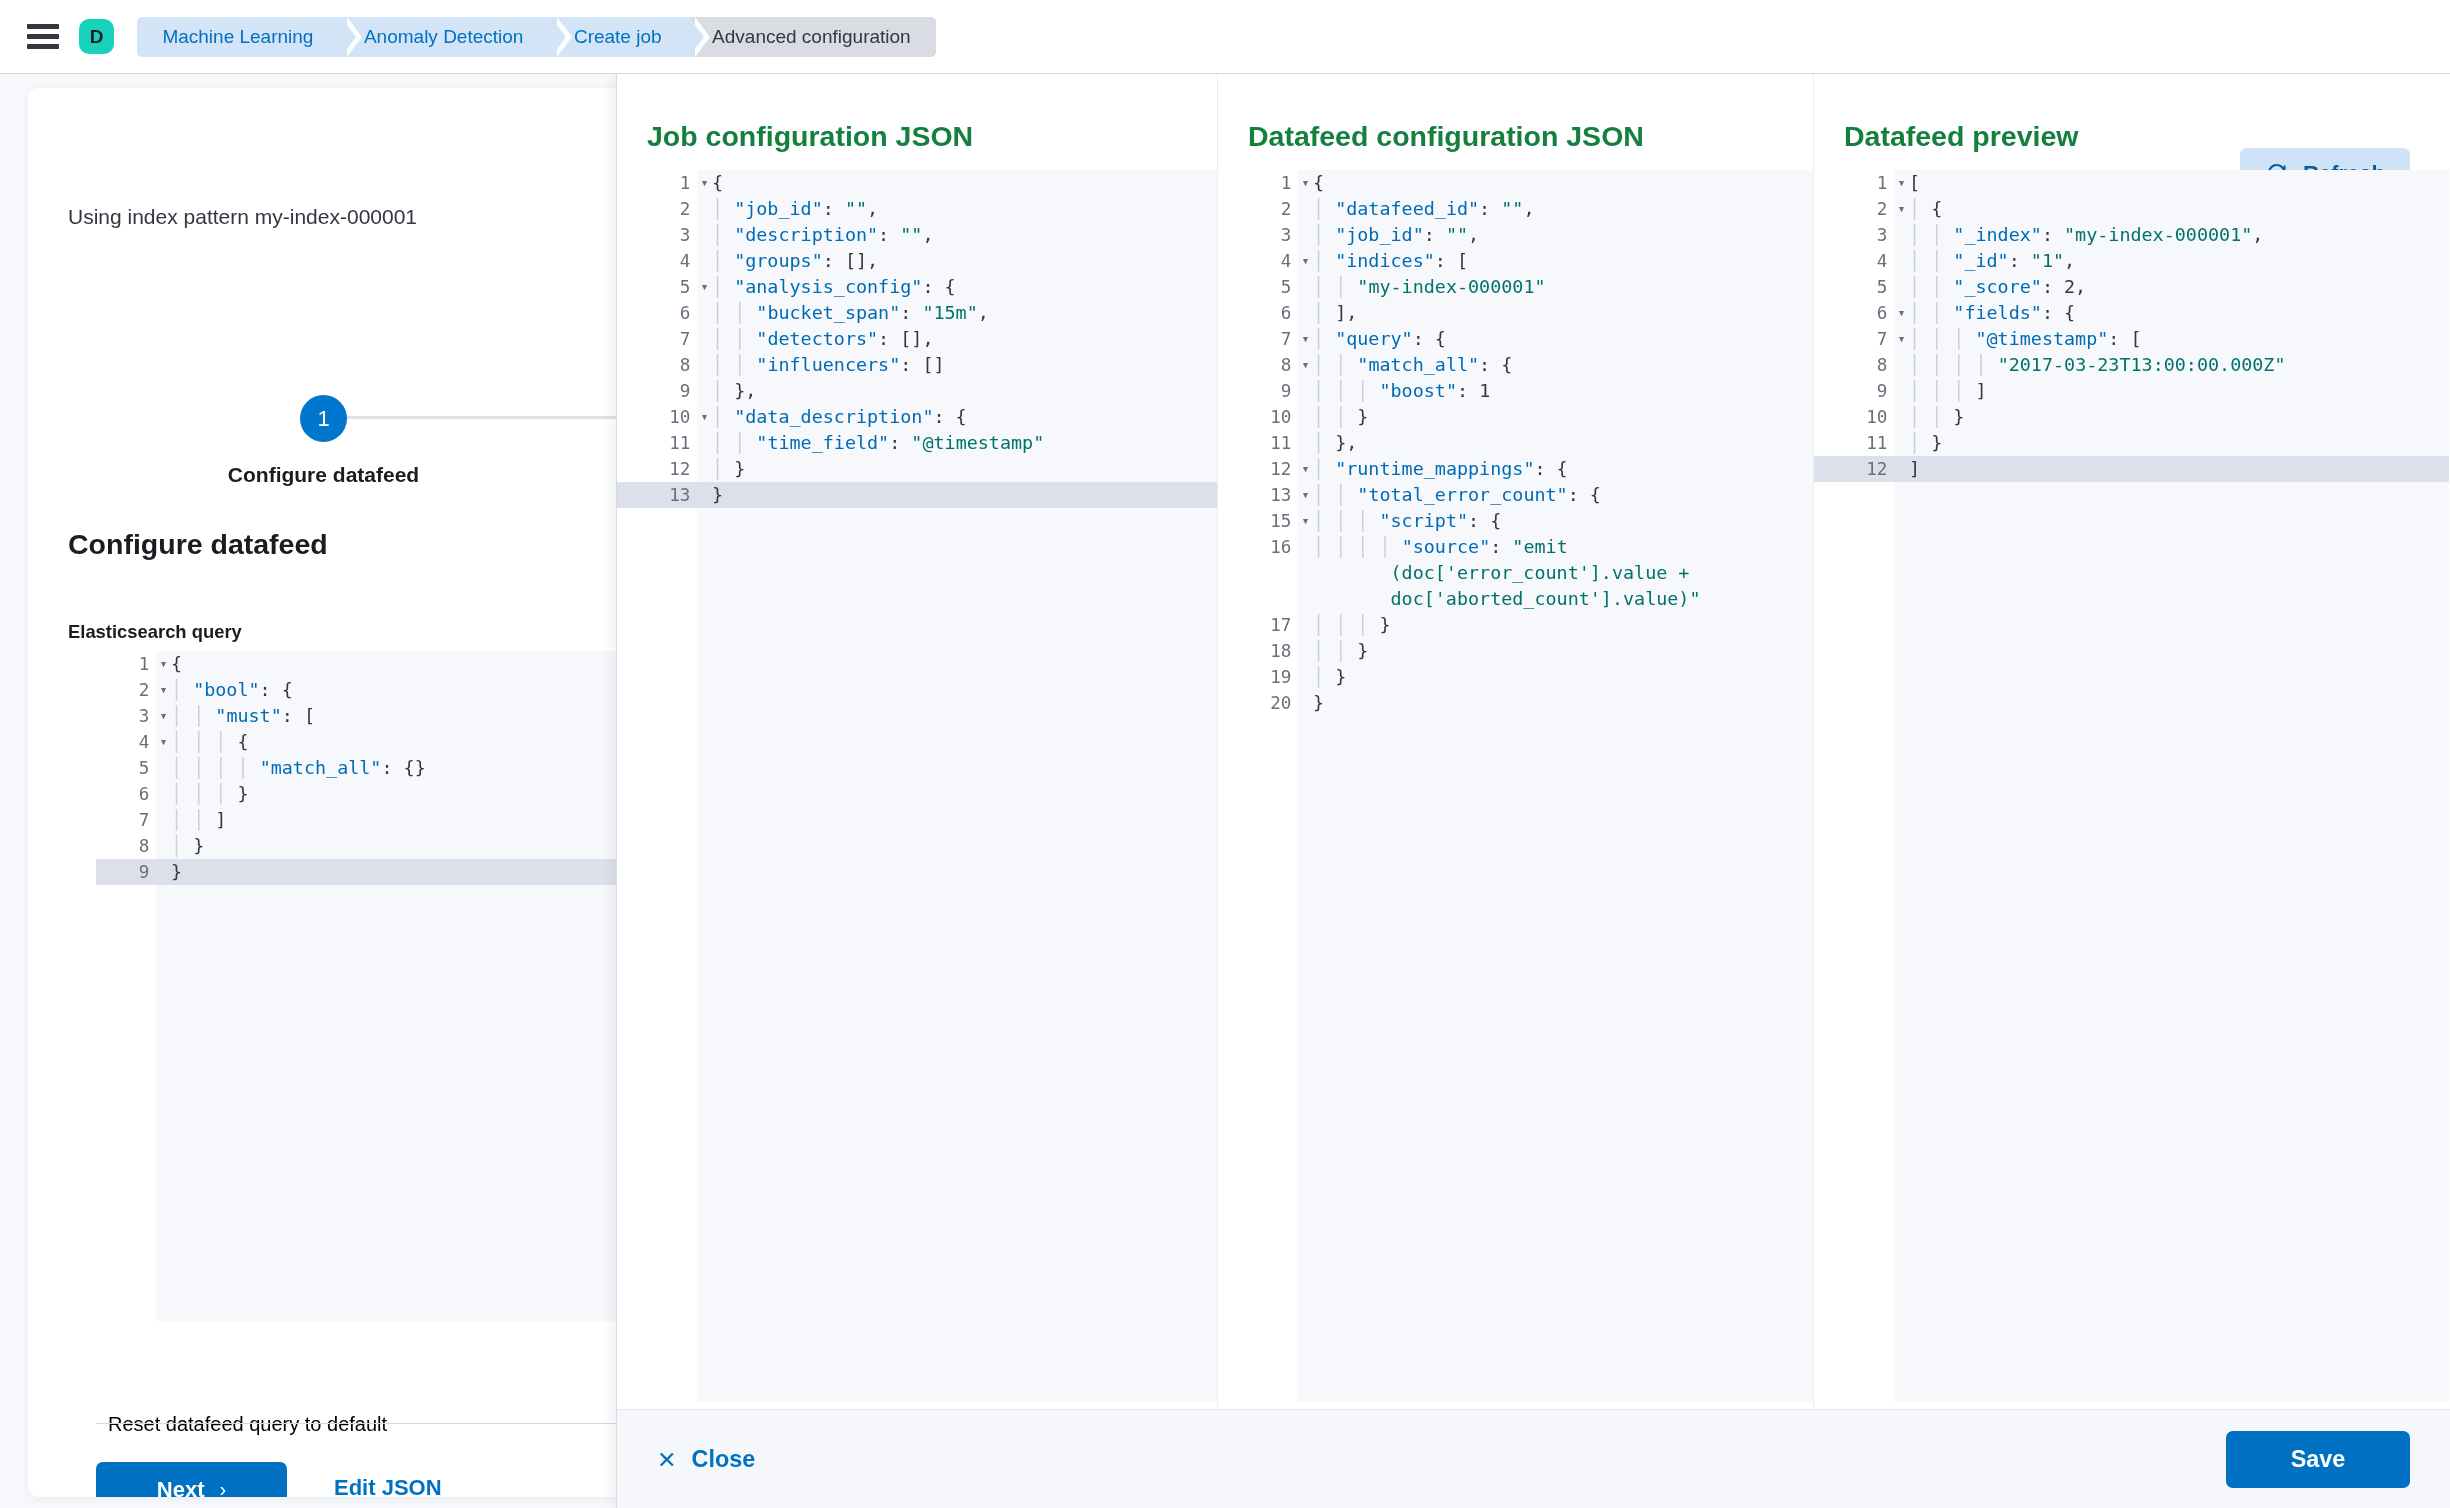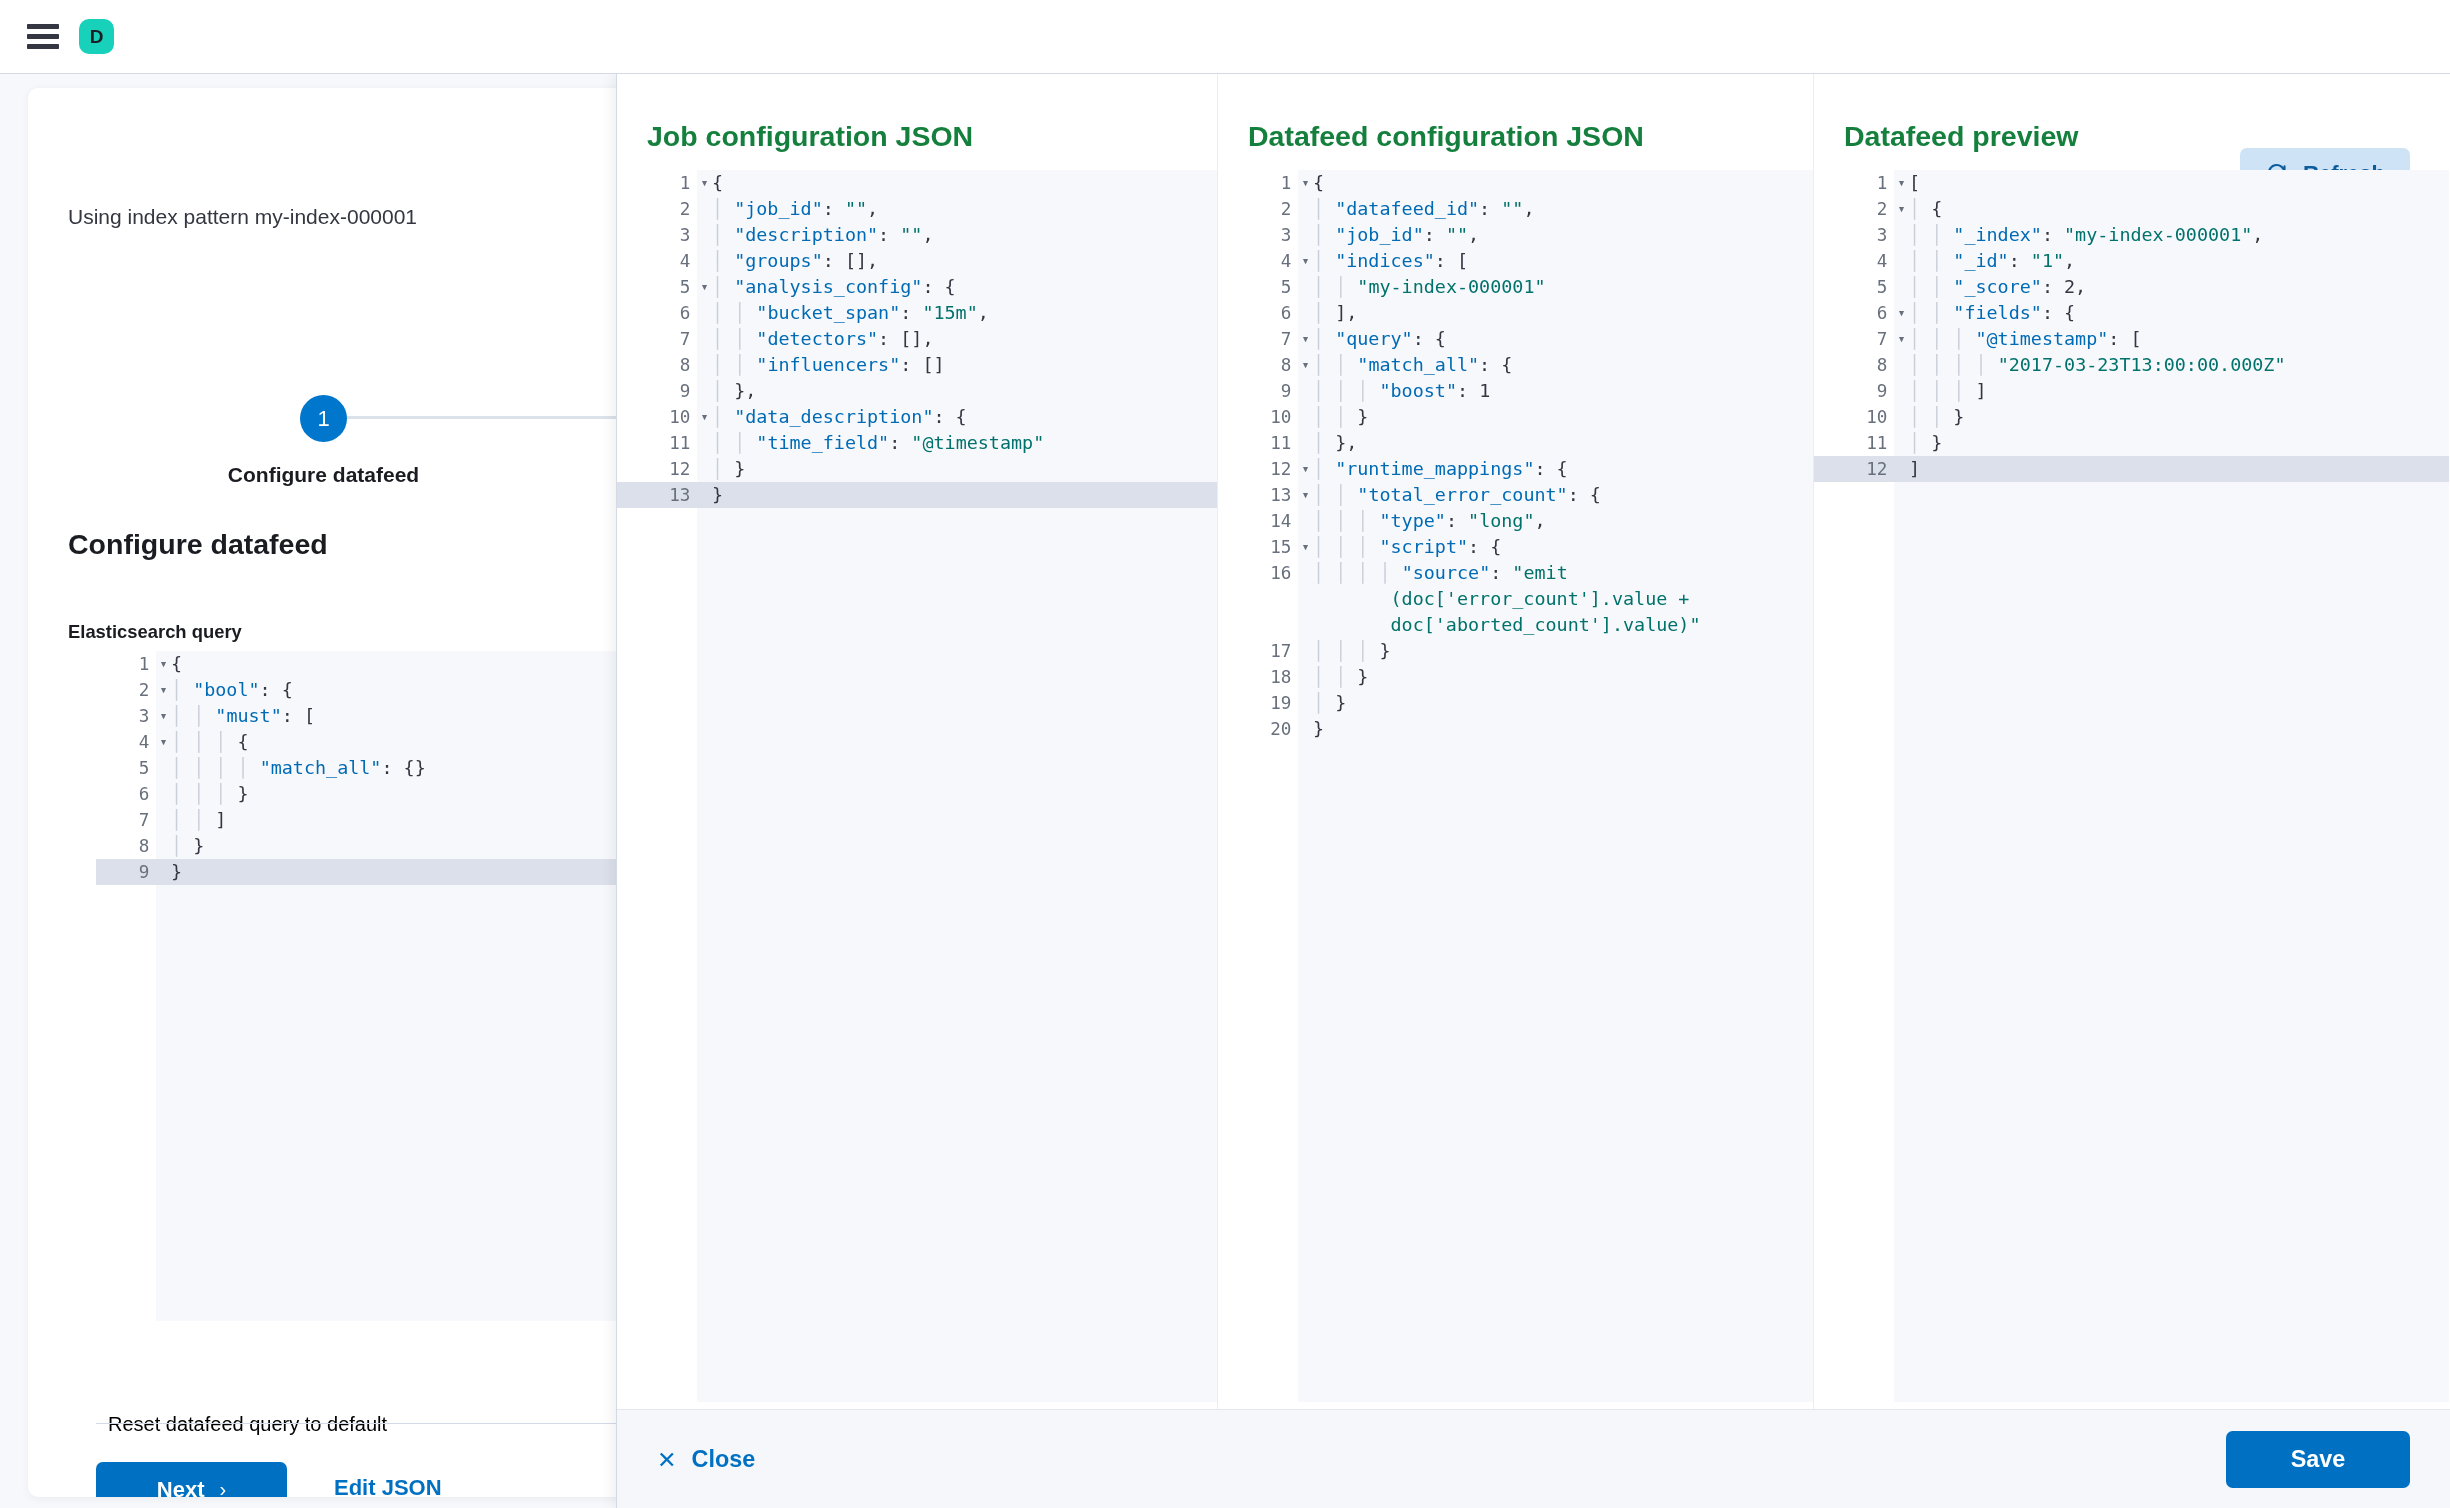--- a/index.html
+++ b/index.html
@@ -279,20 +279,26 @@
 </head>
 <body>
 
 <div class="topbar">
   <div class="hamburger">
     <span></span>
       <span></span>
       <span></span>
   </div>
   <div class="avatar">D</div>
+  <div class="breadcrumbs">
+    <div class="crumb">Machine Learning</div>
+    <div class="crumb">Anomaly Detection</div>
+    <div class="crumb">Create job</div>
+    <div class="crumb last">Advanced configuration</div>
+  </div>
 </div>
 
 <div class="page-bg"></div>
 
 <div class="content-card">
   <div class="page-sub">Using index pattern my-index-000001</div>
 
   <div class="stepline"></div>
   <div class="stepcircle">1</div>
   <div class="steplabel">Configure datafeed</div>
@@ -363,21 +369,20 @@
             <div class="ed-row"><div class="ed-num">4<span class="ed-fold">▾</span></div><div class="ed-txt"><span class="guide">│</span>&nbsp;<span class="k">"indices"</span><span class="num">: [</span></div></div>
             <div class="ed-row"><div class="ed-num">5</div><div class="ed-txt"><span class="guide">│</span>&nbsp;<span class="guide">│</span>&nbsp;<span class="s">"my-index-000001"</span></div></div>
             <div class="ed-row"><div class="ed-num">6</div><div class="ed-txt"><span class="guide">│</span>&nbsp;<span class="num">],</span></div></div>
             <div class="ed-row"><div class="ed-num">7<span class="ed-fold">▾</span></div><div class="ed-txt"><span class="guide">│</span>&nbsp;<span class="k">"query"</span><span class="num">: {</span></div></div>
             <div class="ed-row"><div class="ed-num">8<span class="ed-fold">▾</span></div><div class="ed-txt"><span class="guide">│</span>&nbsp;<span class="guide">│</span>&nbsp;<span class="k">"match_all"</span><span class="num">: {</span></div></div>
             <div class="ed-row"><div class="ed-num">9</div><div class="ed-txt"><span class="guide">│</span>&nbsp;<span class="guide">│</span>&nbsp;<span class="guide">│</span>&nbsp;<span class="k">"boost"</span><span class="num">: 1</span></div></div>
             <div class="ed-row"><div class="ed-num">10</div><div class="ed-txt"><span class="guide">│</span>&nbsp;<span class="guide">│</span>&nbsp;<span class="num">}</span></div></div>
             <div class="ed-row"><div class="ed-num">11</div><div class="ed-txt"><span class="guide">│</span>&nbsp;<span class="num">},</span></div></div>
             <div class="ed-row"><div class="ed-num">12<span class="ed-fold">▾</span></div><div class="ed-txt"><span class="guide">│</span>&nbsp;<span class="k">"runtime_mappings"</span><span class="num">: {</span></div></div>
             <div class="ed-row"><div class="ed-num">13<span class="ed-fold">▾</span></div><div class="ed-txt"><span class="guide">│</span>&nbsp;<span class="guide">│</span>&nbsp;<span class="k">"total_error_count"</span><span class="num">: {</span></div></div>
-            <div class="ed-row"><div class="ed-num">14</div><div class="ed-txt"><span class="guide">│</span>&nbsp;<span class="guide">│</span>&nbsp;<span class="guide">│</span>&nbsp;<span class="k">"type"</span><span class="num">: </span><span class="s">"long"</span><span class="num">,</span></div></div>
             <div class="ed-row"><div class="ed-num">15<span class="ed-fold">▾</span></div><div class="ed-txt"><span class="guide">│</span>&nbsp;<span class="guide">│</span>&nbsp;<span class="guide">│</span>&nbsp;<span class="k">"script"</span><span class="num">: {</span></div></div>
             <div class="ed-row" style="height: 78px; align-items: flex-start;"><div class="ed-num">16</div><div class="ed-txt"><div style="line-height:26px"><span class="guide">│</span>&nbsp;<span class="guide">│</span>&nbsp;<span class="guide">│</span>&nbsp;<span class="guide">│</span>&nbsp;<span class="k">"source"</span><span class="num">: </span><span class="s">"emit</span></div><div style="line-height:26px;padding-left:7ch"><span class="s">(doc['error_count'].value +</span></div><div style="line-height:26px;padding-left:7ch"><span class="s">doc['aborted_count'].value)"</span></div></div></div>
             <div class="ed-row"><div class="ed-num">17</div><div class="ed-txt"><span class="guide">│</span>&nbsp;<span class="guide">│</span>&nbsp;<span class="guide">│</span>&nbsp;<span class="num">}</span></div></div>
             <div class="ed-row"><div class="ed-num">18</div><div class="ed-txt"><span class="guide">│</span>&nbsp;<span class="guide">│</span>&nbsp;<span class="num">}</span></div></div>
             <div class="ed-row"><div class="ed-num">19</div><div class="ed-txt"><span class="guide">│</span>&nbsp;<span class="num">}</span></div></div>
             <div class="ed-row"><div class="ed-num">20</div><div class="ed-txt"><span class="num">}</span></div></div>
           </div>
       </div>
     </div>
 

